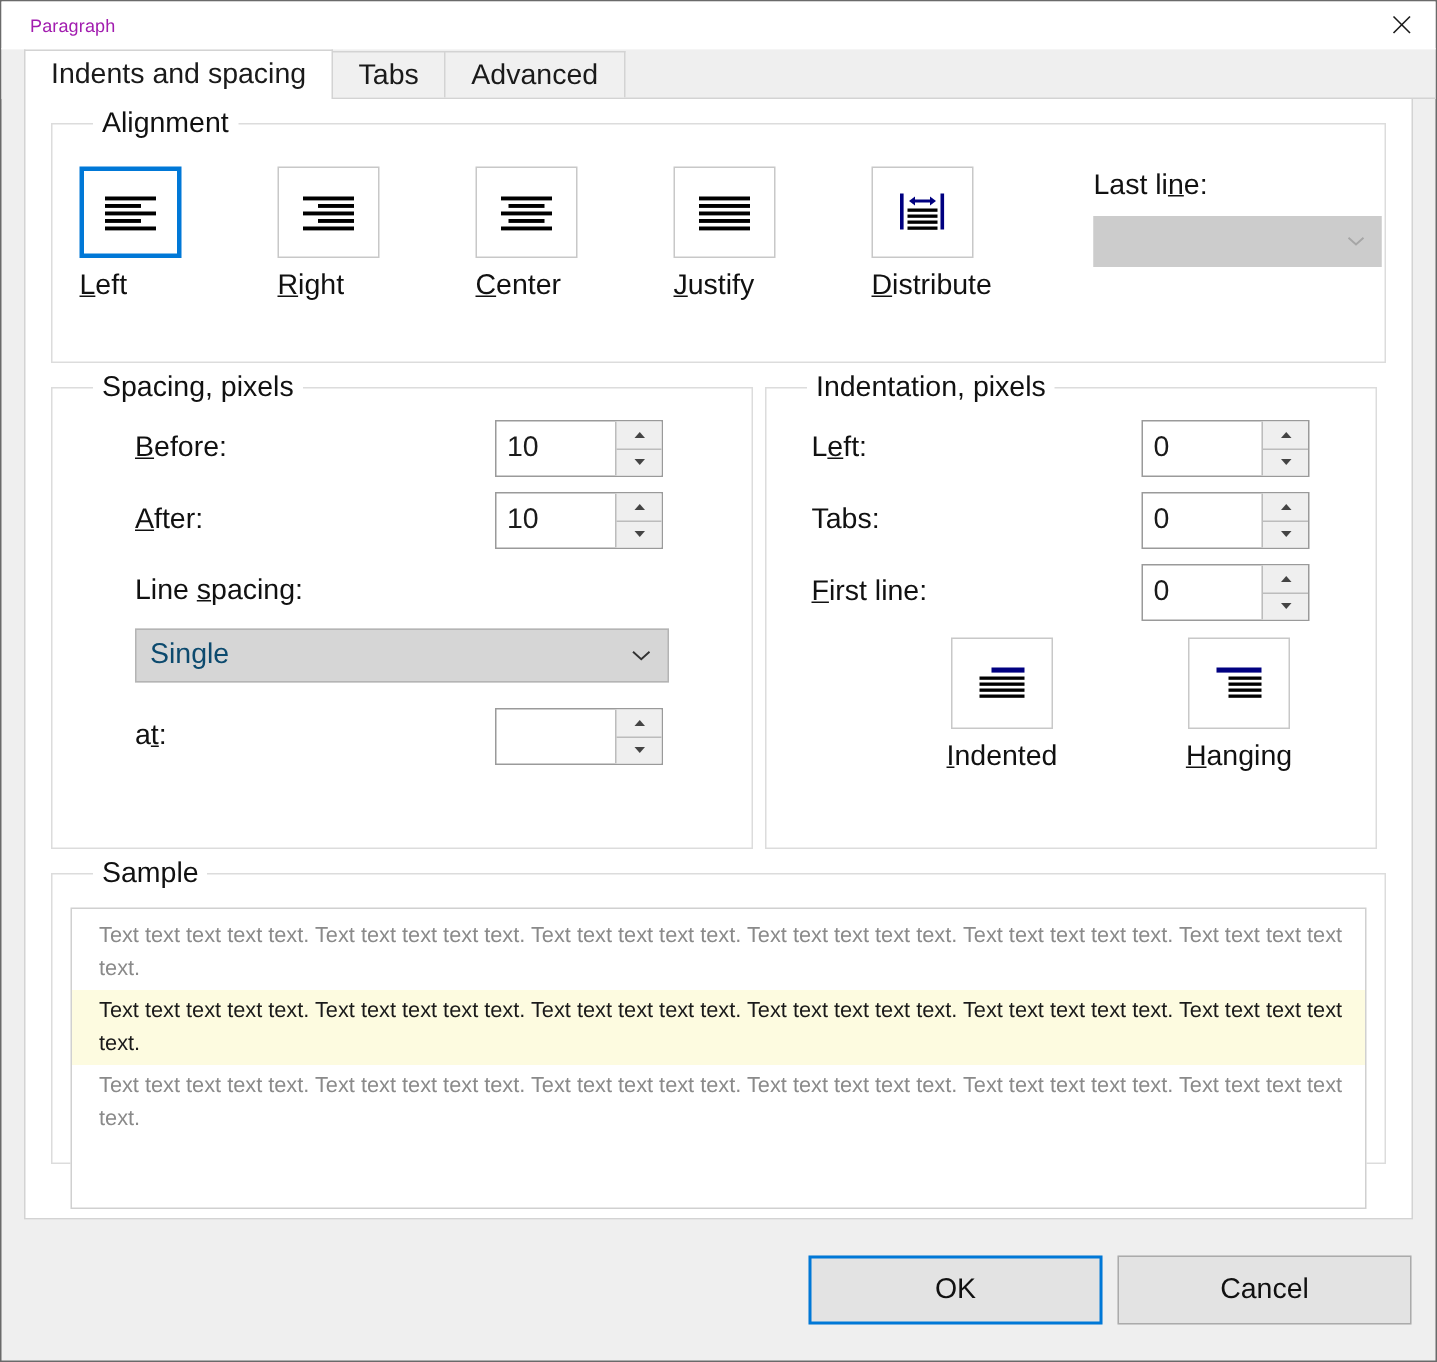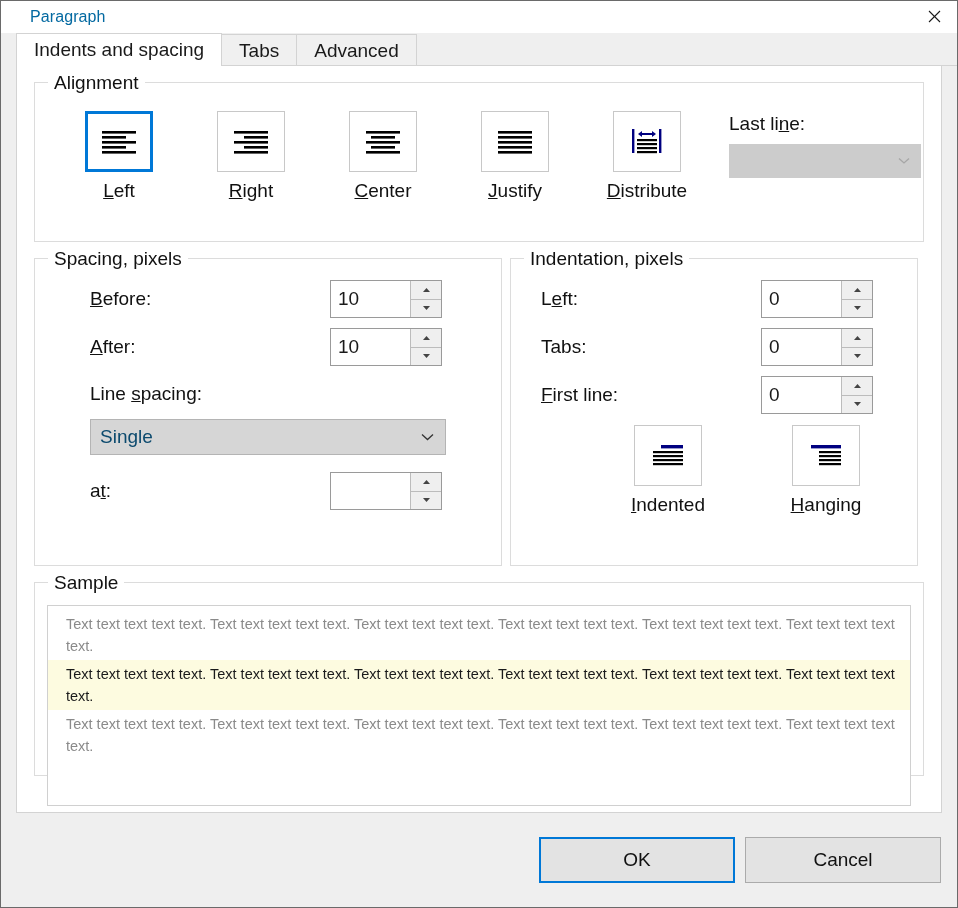--- a/index.html
+++ b/index.html
@@ -27,23 +27,23 @@
   .titlebar {
     height: 31px;
     background: #ffffff;
     border-bottom: 1px solid #ffffff;
     display: flex;
     align-items: center;
     flex: 0 0 auto;
     position: relative;
   }
   .titlebar-text {
-    font-size: 16px;
-    color: #0369a1;
-    padding-left: 29px;
+    font-size: 12px;
+    color: #a21caf;
+    padding-left: 19px;
     letter-spacing: 0.1px;
   }
   .close-btn {
     position: absolute;
     right: 0;
     top: 0;
     width: 45px;
     height: 31px;
     display: flex;
     align-items: center;
@@ -109,40 +109,40 @@
   
   .group {
     position: relative;
     border: 1px solid #dcdcdc;
     box-sizing: border-box;
     margin-bottom: 16px;
   }
   .group > .group-title {
     position: absolute;
     top: -11px;
-    left: 13px;
+    left: 27px;
     background: #ffffff;
     padding: 0 6px;
     font-size: 19px;
     color: #111111;
     white-space: nowrap;
   }
 
   
   #alignment-group { height: 160px; }
   .align-row {
     display: flex;
     align-items: flex-start;
     padding: 28px 0 0 18px;
   }
   .align-item {
     width: 132px;
     display: flex;
     flex-direction: column;
-    align-items: center;
+    align-items: flex-start;
     cursor: default;
   }
   .align-box {
     width: 68px;
     height: 61px;
     box-sizing: border-box;
     border: 1px solid #c8c8c8;
     background: #ffffff;
     display: flex;
     align-items: center;

